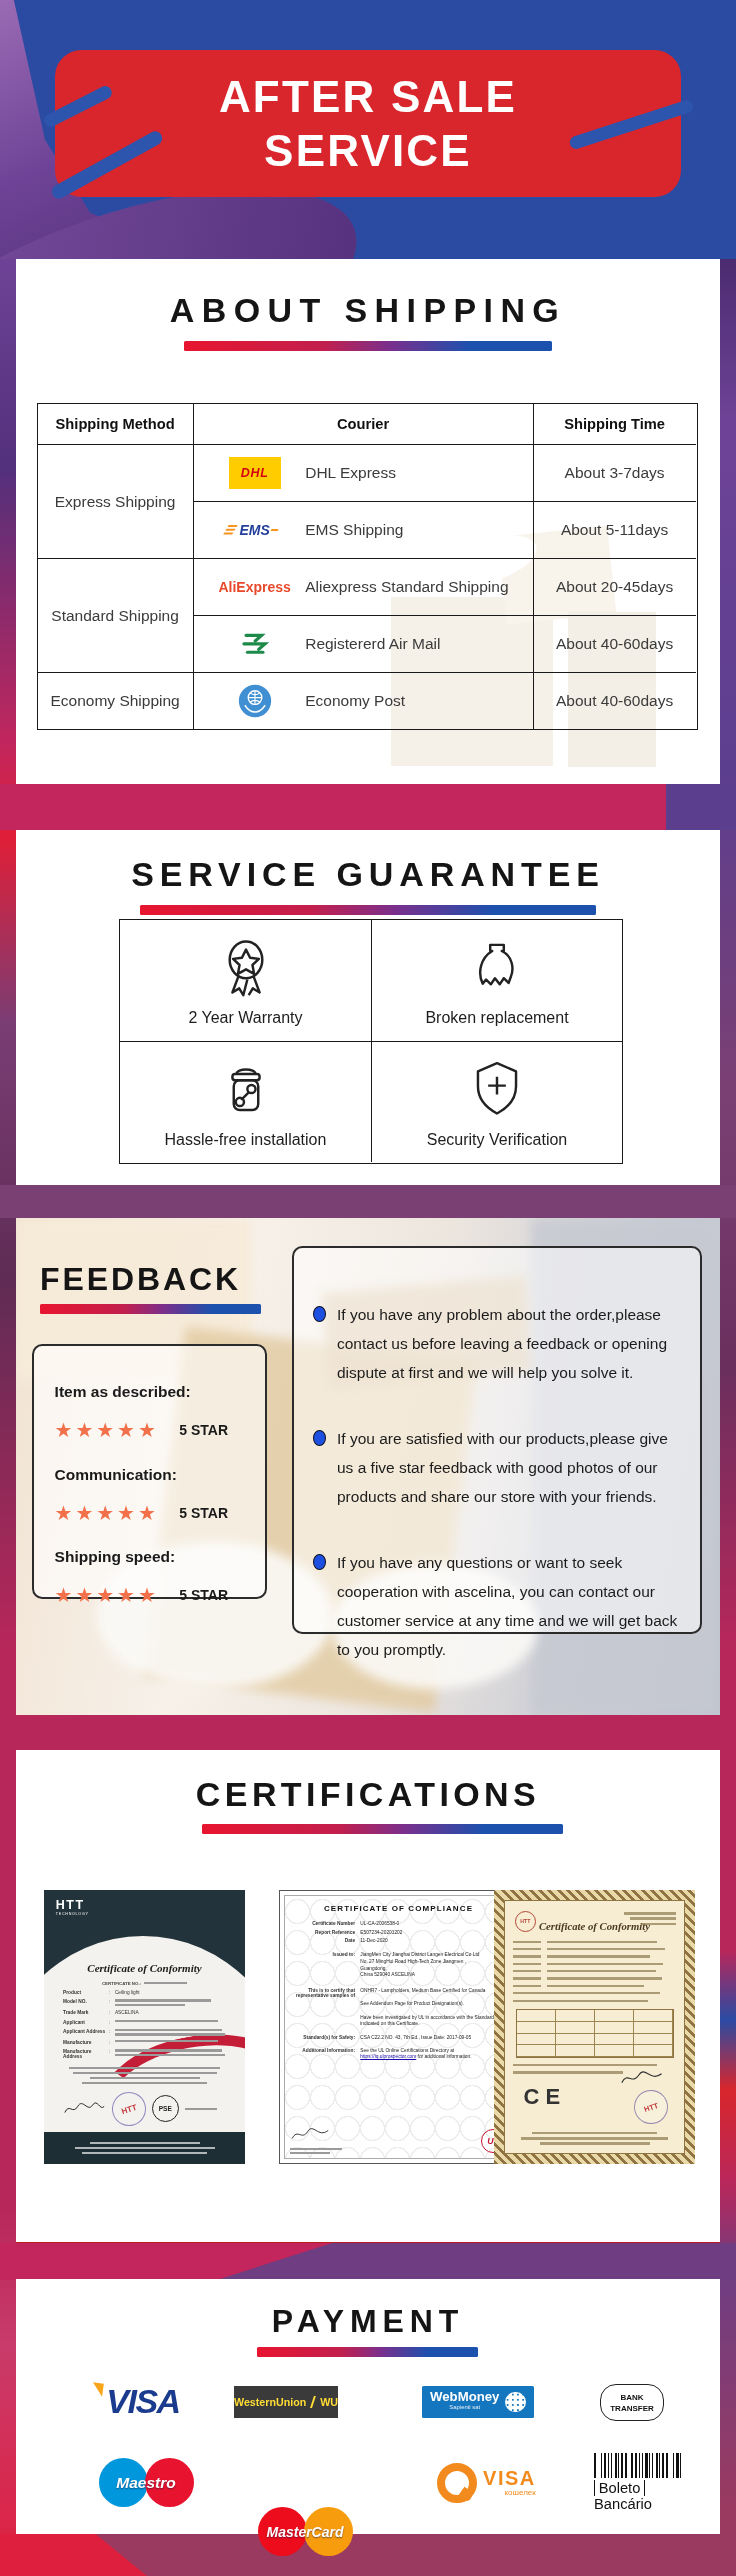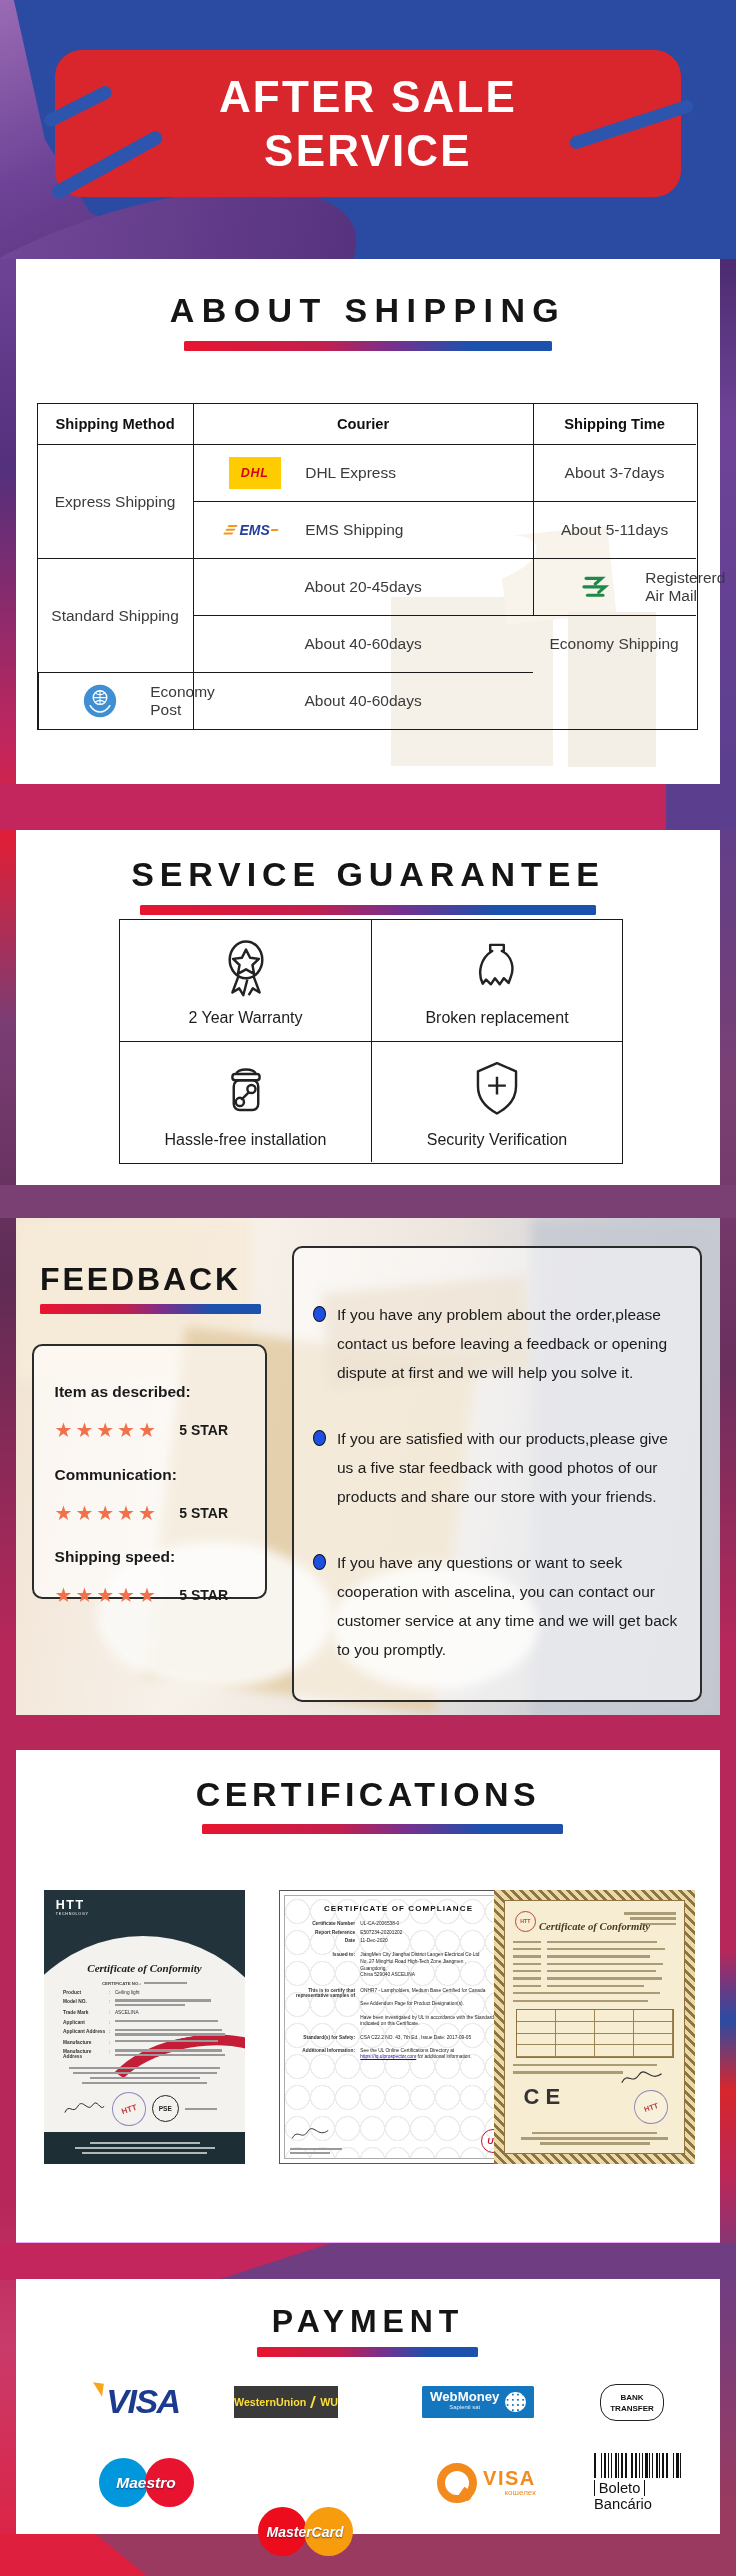--- a/index.html
+++ b/index.html
@@ -1,17 +1,17 @@
 <!DOCTYPE html>
 <html style="font-size:11.8px"><head>
 <meta charset="utf-8">
 <style>
   html,body{margin:0;padding:0;background:#3a2150;}
   #canvas{position:relative;width:736px;height:2576px;overflow:hidden;
-          font-family:"Liberation Sans",sans-serif;background:#f0abfc;}
+          font-family:"Liberation Sans",sans-serif;background:#b91c1c;}
   .abs{position:absolute;}
 
   
   #bg-top{left:0;top:0;width:736px;height:259px;background:#2B4BA3;overflow:hidden;}
   #bg-top-purple{left:0;top:0;width:346px;height:259px;
     background:linear-gradient(155deg,#9A6BB4 0%,#6E4397 45%,#4C2B70 100%);
     clip-path:polygon(0% 0%,4% 0%,13% 54%,26% 82%,51% 97%,0% 100%);}
   #bg-top-purple2{left:-132px;top:215px;width:500px;height:191px;border-radius:50%;
     background:linear-gradient(120deg,#7B4FA0,#53307C);transform:rotate(-19deg);}
   #strip-left{left:0;top:259px;width:16px;height:2317px;
@@ -107,21 +107,21 @@
   #fb-title{position:absolute;left:24px;top:43px;font-size:32px;font-weight:bold;color:#151515;
     letter-spacing:2.9px;z-index:2;}
   #fb-line{left:24px;top:86px;width:221px;z-index:2;}
   #rating-panel{left:16px;top:126px;width:235px;height:255px;border:2.2px solid #2b2b2b;
     border-radius:10.3px;background:rgba(255,255,255,.62);z-index:2;padding:37px 20.6px 0 20.6px;
     box-sizing:border-box;}
   .r-label{font-size:15.5px;font-weight:bold;color:#1a1a1a;margin-bottom:19px;}
   .r-stars-row{display:flex;align-items:center;margin-bottom:25px;}
   .r-stars{font-size:20px;color:#F2714B;letter-spacing:2.9px;line-height:20.6px;}
   .r-value{font-size:14px;font-weight:bold;color:#1a1a1a;margin-left:20.6px;}
-  #text-panel{left:276px;top:28px;width:410px;height:456px;border:2.2px solid #2b2b2b;
+  #text-panel{left:276px;top:28px;width:410px;height:388px;border:2.2px solid #2b2b2b;
     border-radius:10.3px;background:rgba(255,255,255,.55);z-index:2;padding:52px 20.6px 0 19px;
     box-sizing:border-box;}
   .point{display:flex;gap:11px;margin-bottom:37px;}
   .bullet{width:11px;height:14px;border-radius:50%;background:#1D4FE0;border:1.5px solid #10121f;
     flex:none;margin-top:5.9px;}
   .point-text{font-size:15.5px;color:#1c1c1c;line-height:29px;}
 
   
   .cert{position:absolute;top:140px;height:274px;overflow:hidden;}
   #certL{left:28px;width:201px;background:#22333B;}
@@ -295,20 +295,26 @@
 
       <div class="tc td courier-cell">
         <span class="logo-box">
             <span class="ems">EMS</span>
           </span>
         <span>EMS Shipping</span>
       </div>
       <div class="tc td">About 5-11days</div>
 
       <div class="tc method first-col" style="grid-row:4 / span 2;">Standard Shipping</div>
+      <div class="tc td courier-cell">
+        <span class="logo-box">
+            <span class="ali">AliExpress</span>
+          </span>
+        <span>Aliexpress Standard Shipping</span>
+      </div>
       <div class="tc td">About 20-45days</div>
 
       <div class="tc td courier-cell">
         <span class="logo-box">
           <svg width="31" height="31" viewBox="0 0 44 44">
               <g stroke="#1E8A4A" stroke-width="4.5" fill="none" stroke-linecap="round">
                 <path d="M10 9 h22 l-9 8"></path>
                 <path d="M7 21 h30 l-9 8"></path>
                 <path d="M12 33 h22"></path>
               </g>

